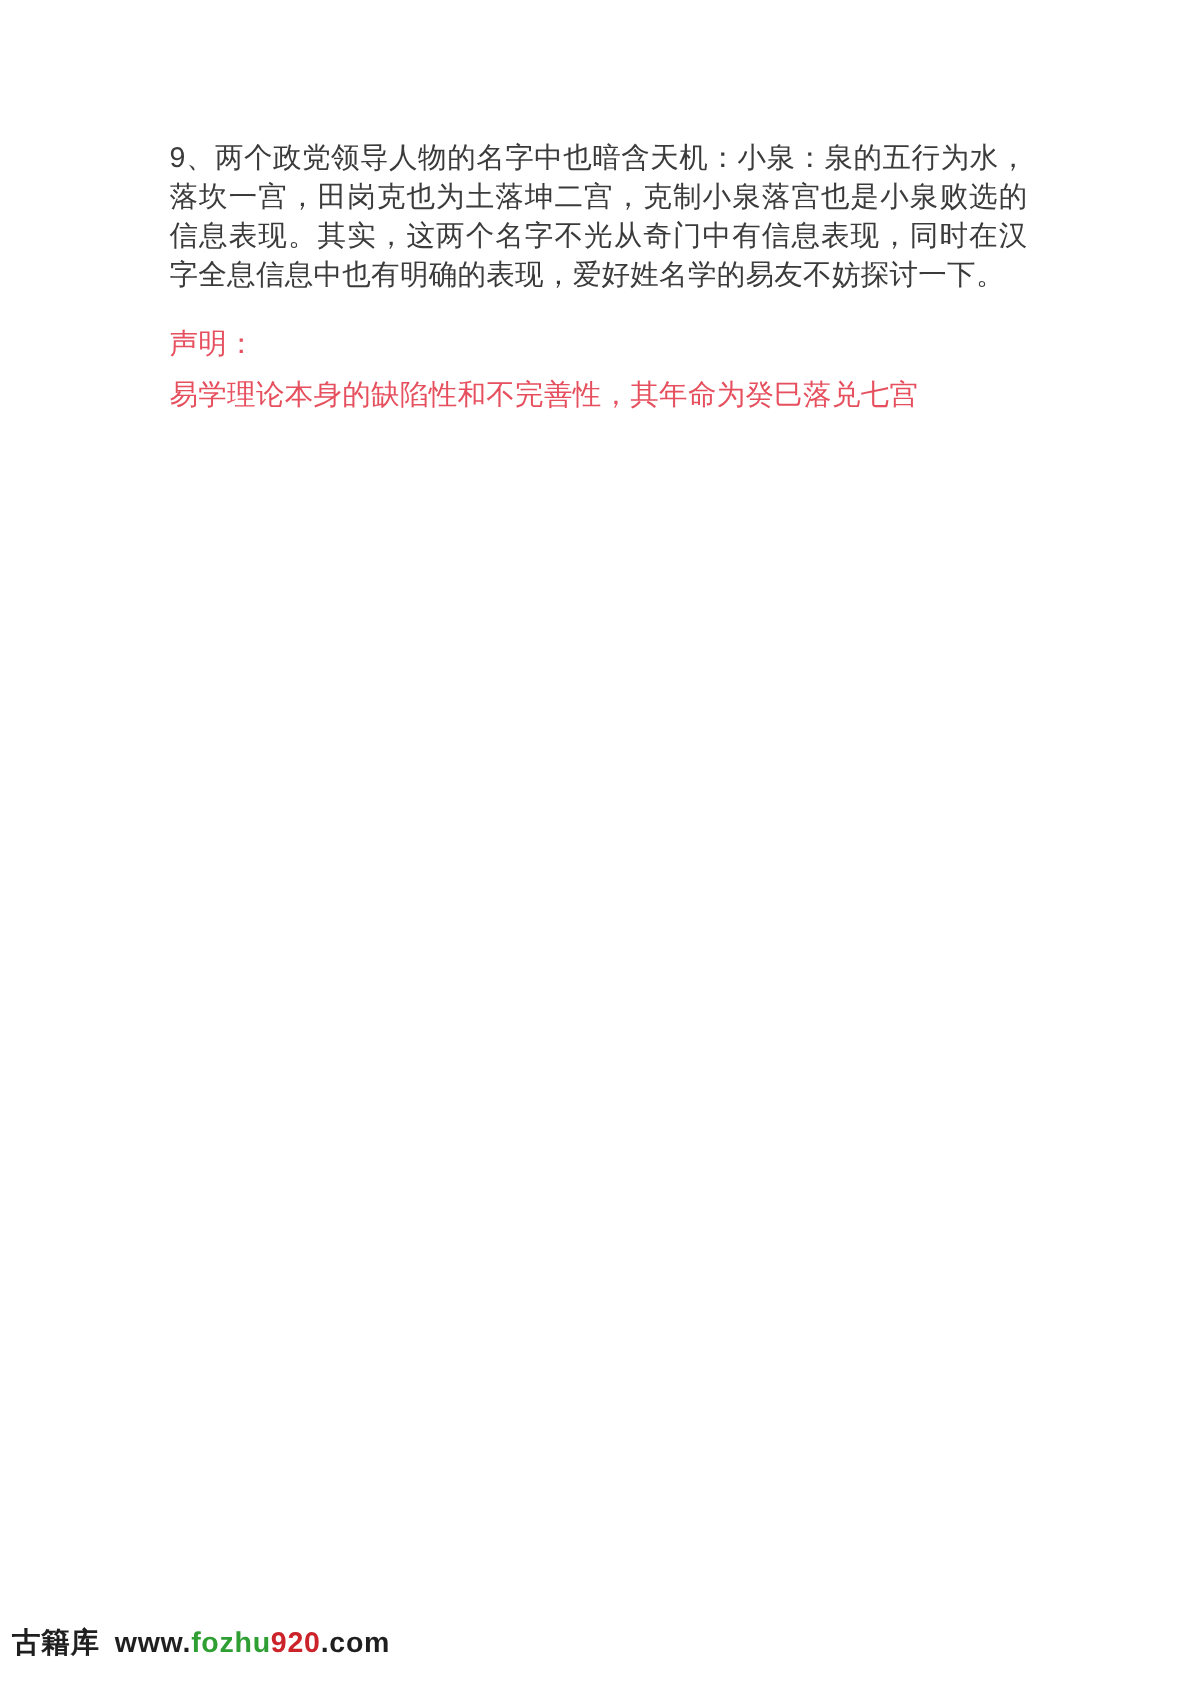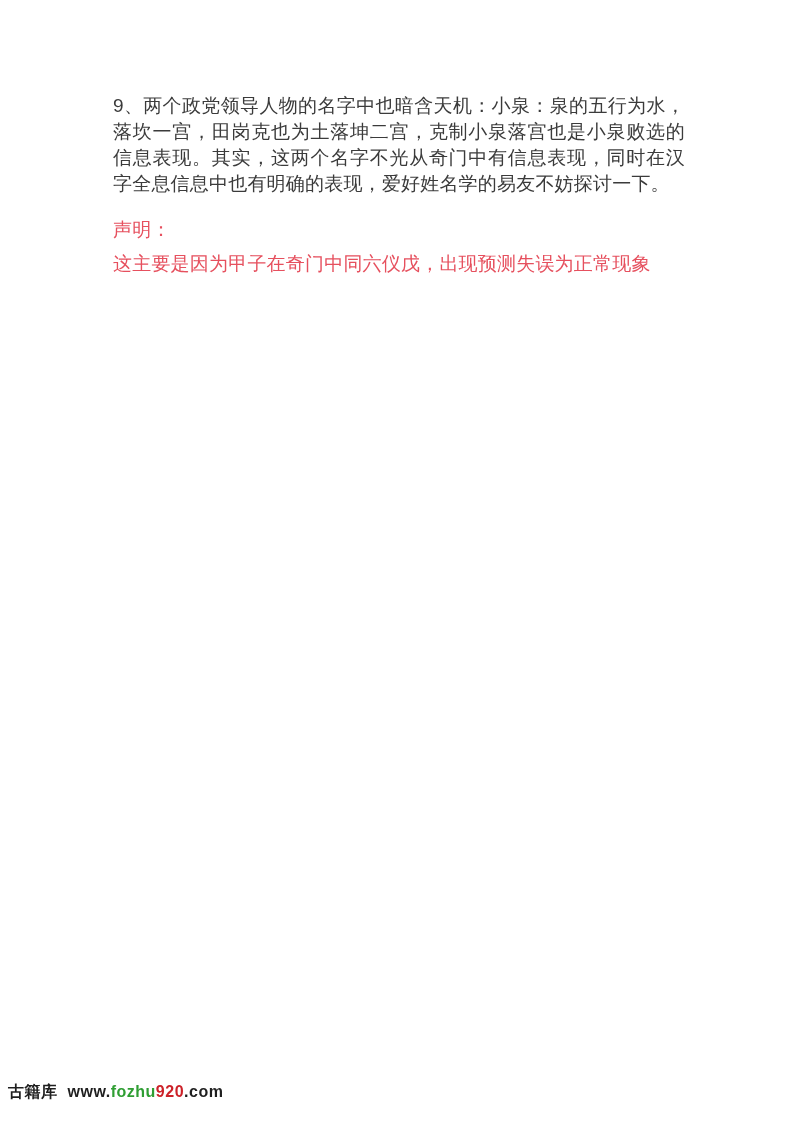--- a/index.html
+++ b/index.html
@@ -35,21 +35,21 @@
   .notice p {
     margin: 0 0 20px 0;
   }
   .notice .notice-heading {
     margin-bottom: 8px;
   }
   .footer {
     position: absolute;
     left: 8px;
     top: 1082px;
-    font-size: 16px;
+    font-size: 19px;
     font-weight: 700;
     white-space: nowrap;
     letter-spacing: 0.5px;
   }
   .footer .site-name {
     margin-right: 10px;
   }
   .footer span {
     display: inline-block;
   }
@@ -65,21 +65,21 @@
 
 
 
     <p>9、两个政党领导人物的名字中也暗含天机：小泉：泉的五行为水，落坎一宫，田岗克也为土落坤二宫，克制小泉落宫也是小泉败选的信息表现。其实，这两个名字不光从奇门中有信息表现，同时在汉字全息信息中也有明确的表现，爱好姓名学的易友不妨探讨一下。</p>
 
     <div class="notice" style="color: rgb(230, 80, 94);">
 
       <p class="notice-heading">声明：</p>
 
 
-      <p>这主要是因为甲子在奇门中同六仪戊，出现预测失误为正常现象</p>
+      <p>易学理论本身的缺陷性和不完善性，其年命为癸巳落兑七宫</p>
     </div>
   </div>
 
   <div class="footer">
     <span class="site-name" style="color: rgb(31, 31, 31);">古籍库</span><span style="color: rgb(31, 31, 31);">www.</span><span style="color: rgb(47, 158, 51);">fozhu</span><span style="color: rgb(204, 34, 41);">920</span><span style="color: rgb(31, 31, 31);">.com</span>
   </div>
 
 </div>
 
 </body></html>

